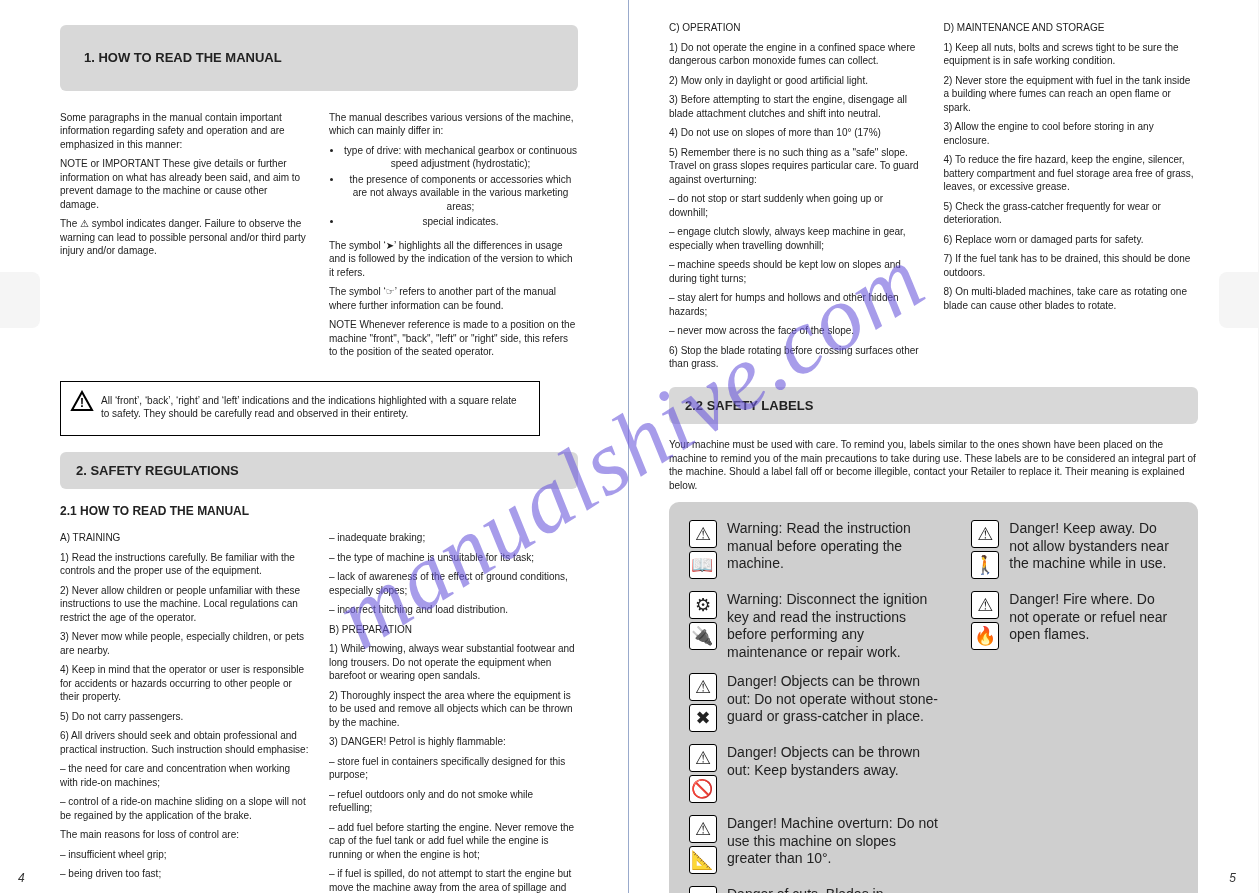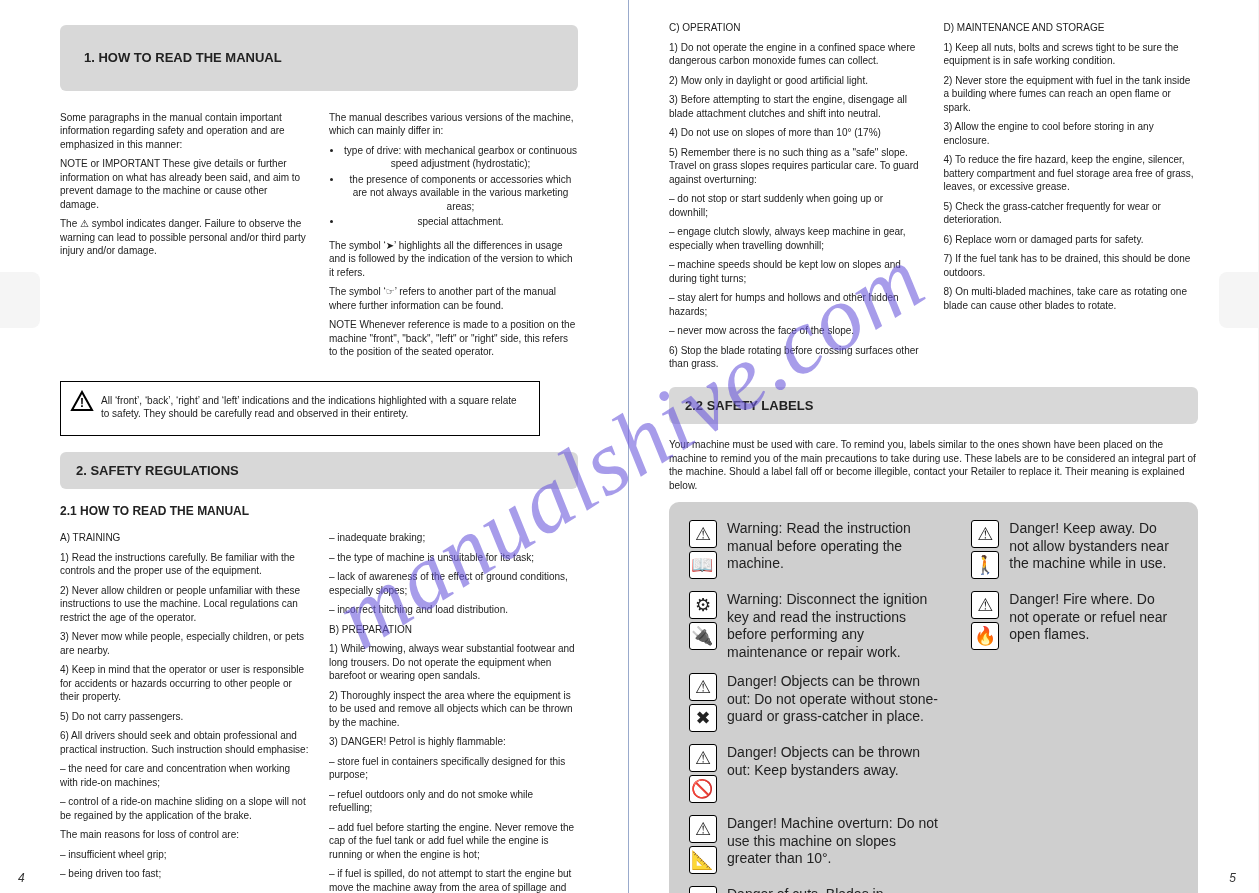--- a/index.html
+++ b/index.html
@@ -116,21 +116,21 @@
       <div class="col">
         <p class="para">Some paragraphs in the manual contain important information regarding safety and operation and are emphasized in this manner:</p>
         <p class="para">NOTE or IMPORTANT These give details or further information on what has already been said, and aim to prevent damage to the machine or cause other damage.</p>
         <p class="para">The  ⚠  symbol indicates danger. Failure to observe the warning can lead to possible personal and/or third party injury and/or damage.</p>
       </div>
       <div class="col">
         <p class="para">The manual describes various versions of the machine, which can mainly differ in:</p>
         <ul class="bullets">
           <li>type of drive: with mechanical gearbox or continuous speed adjustment (hydrostatic);</li>
           <li>the presence of components or accessories which are not always available in the various marketing areas;</li>
-          <li>special attachment.</li>
+          <li>special indicates.</li>
         </ul>
         <p class="para">The symbol ‘➤’ highlights all the differences in usage and is followed by the indication of the version to which it refers.</p>
         <p class="para">The symbol ‘☞’ refers to another part of the manual where further information can be found.</p>
         <p class="para">NOTE Whenever reference is made to a position on the machine "front", "back", "left" or "right" side, this refers to the position of the seated operator.</p>
       </div>
     </div>
 
     <div class="warnbox">
       <svg class="tri" viewBox="0 0 24 24">
           <path d="M12 2 L22 20 L2 20 Z" fill="none" stroke="#000" stroke-width="2"></path>

